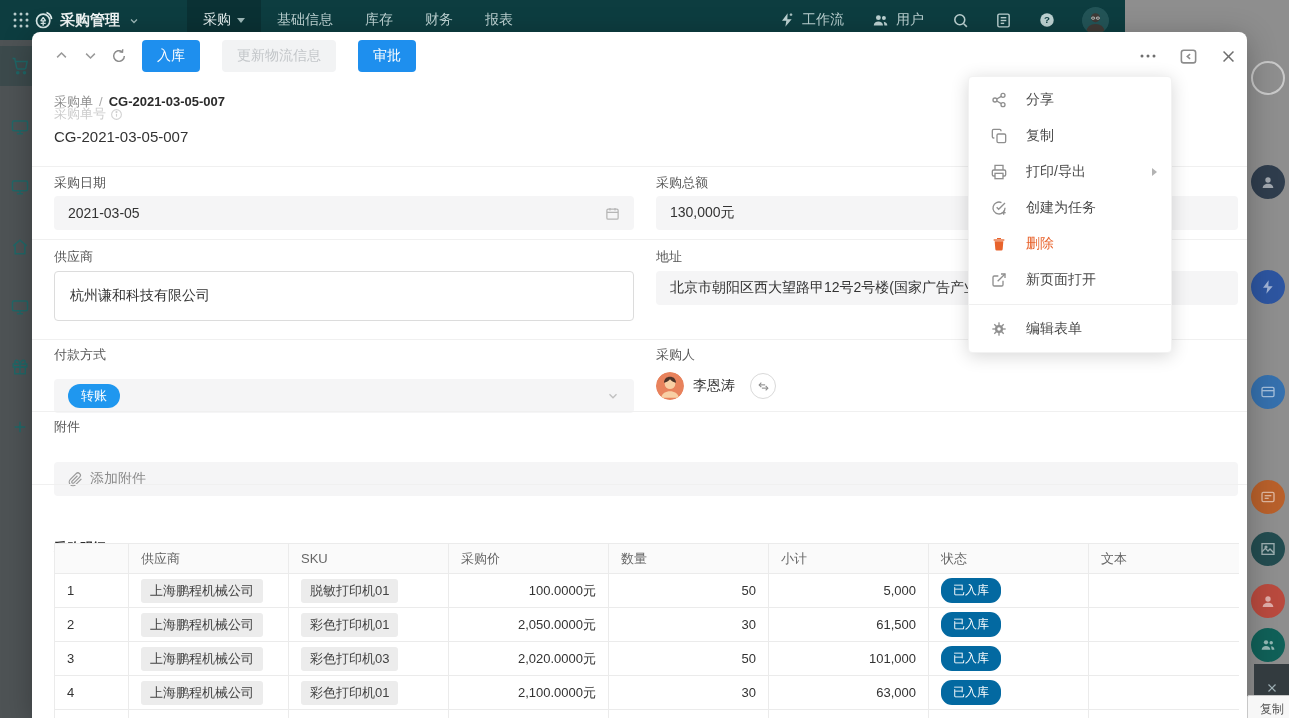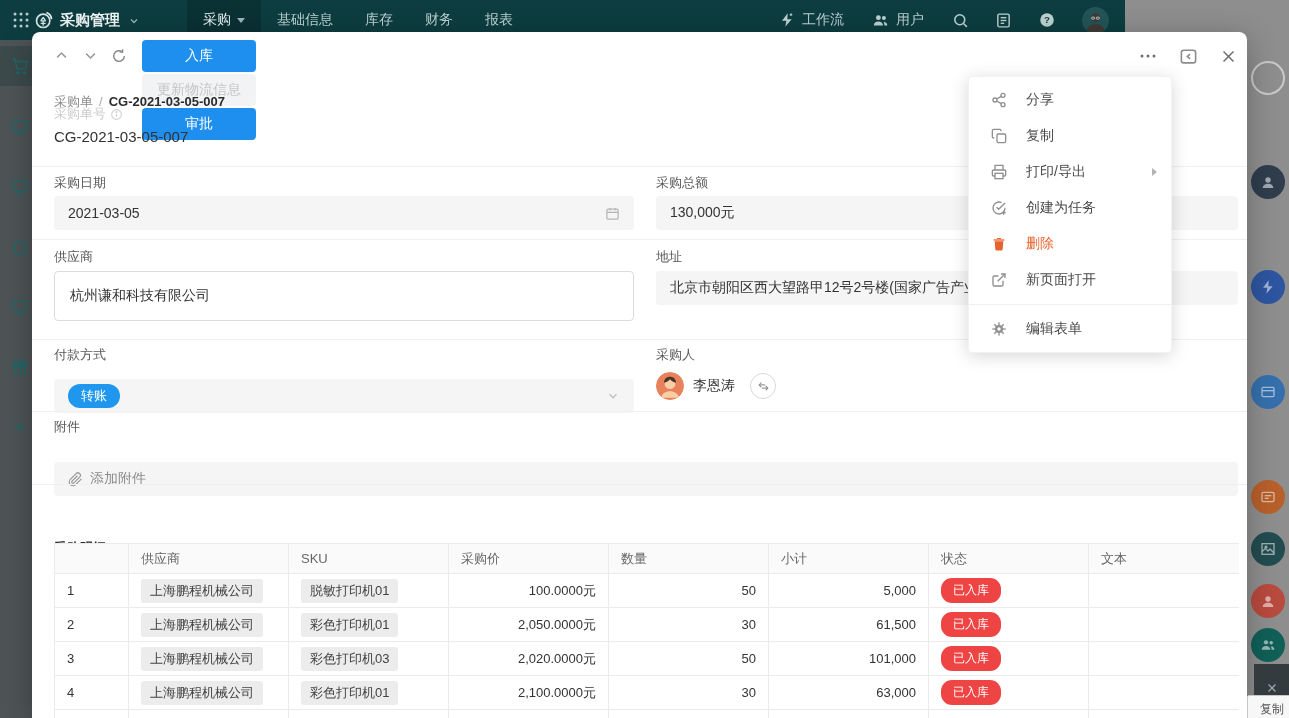--- a/index.html
+++ b/index.html
@@ -33,21 +33,21 @@
   .dock-circle svg { opacity:.55; }
   .dock-ring { background:transparent; border:2px solid #c9c9c9; }
   .dock-footer { position:absolute; right:0; top:664px; width:35px; height:54px; background:#333b3f; z-index:6; display:flex; justify-content:center; padding-top:18px; }
   .corner-tooltip { position:absolute; right:-8px; bottom:-6px; background:#f7f7f7; border:1px solid #c8c8c8; border-radius:2px; padding:5px 12px; font-size:12px; color:#555; z-index:12; white-space:nowrap; }
 
   
   .modal { position:absolute; left:32px; top:32px; width:1215px; height:686px; background:#fff; border-radius:8px 8px 0 0; box-shadow:0 6px 30px rgba(0,0,0,.28); z-index:5; overflow:hidden; }
 
   .mtoolbar { position:absolute; top:0; left:0; width:100%; height:48px; }
   .nav-ic { position:absolute; top:16px; cursor:pointer; }
-  .btn-row { position:absolute; left:110px; top:8px; display:flex; gap:2px;flex-direction:column; }
+  .btn-row { position:absolute; left:110px; top:8px; display:flex; gap:22px; }
   .btn { height:32px; padding:0 15px; border:none; border-radius:4px; font-size:14px; cursor:pointer; font-family:inherit; }
   .btn-primary { background:#1e8fee; color:#fff; }
   .btn-disabled { background:#f2f3f4; color:#c3c6c9; cursor:default; }
   .mtb-right { position:absolute; right:10px; top:0; height:48px; display:flex; align-items:center; gap:22px; }
   .mtb-right > span { cursor:pointer; display:flex; }
 
   .bc { position:absolute; left:22px; top:61px; font-size:13px; }
   .bc-root { color:#8c8c8c; cursor:pointer; }
   .bc-sep { color:#a9a9a9; margin:0 6px; }
   .bc-cur { color:#2b2b2b; font-weight:bold; }
@@ -72,21 +72,21 @@
 
   table.items { position:absolute; left:22px; top:511px; width:1184px; border-collapse:collapse; table-layout:fixed; font-size:13px; }
   table.items th { height:30px; background:#fafafa; font-weight:normal; color:#666; text-align:left; padding:0 12px; border:1px solid #ebebeb; border-right:1px solid #ebebeb; }
   table.items td { height:34px; padding:0 12px; border:1px solid #ebebeb; color:#333; background:#fff; }
   table.items th:last-child, table.items td:last-child { border-right:none; }
   td.idx { color:#999; padding-left:16px; }
   td.num { text-align:right; padding-right:10px; }
   td.subtotal { background:#f4f4f4; }
   .tag { display:inline-block; background:#ececec; color:#424242; font-size:13px; border-radius:3px; padding:3px 9px; min-width:80px; max-width:134px; overflow:hidden; white-space:nowrap; vertical-align:middle; }
   .tag.sup { min-width:100px; }
-  .badge { display:inline-block; background:#ef4444; color:#fff; font-size:12px; border-radius:11px; padding:4px 12px; min-width:46px; text-align:center; vertical-align:middle; }
+  .badge { display:inline-block; background:#0369a1; color:#fff; font-size:12px; border-radius:11px; padding:4px 12px; min-width:46px; text-align:center; vertical-align:middle; }
 
   
   .ctx-menu { position:absolute; left:968px; top:76px; width:204px; background:#fff; border-radius:4px; box-shadow:0 3px 18px rgba(0,0,0,.16); border:1px solid #f2f2f2; padding:5px 0; z-index:10; }
   .ctx-item { height:36px; display:flex; align-items:center; padding:0 14px 0 22px; font-size:14px; color:#4a4a4a; cursor:pointer; }
   .ctx-item .mi { width:16px; height:16px; margin-right:19px; display:flex; align-items:center; }
   .ctx-item.danger { color:#e8632c; }
   .ctx-item .sub-arrow { margin-left:auto; width:0; height:0; border-left:5px solid #b3b3b3; border-top:4px solid transparent; border-bottom:4px solid transparent; }
   .ctx-divider { height:1px; background:#efefef; margin:6px 0; }
 
   svg { display:block; }

